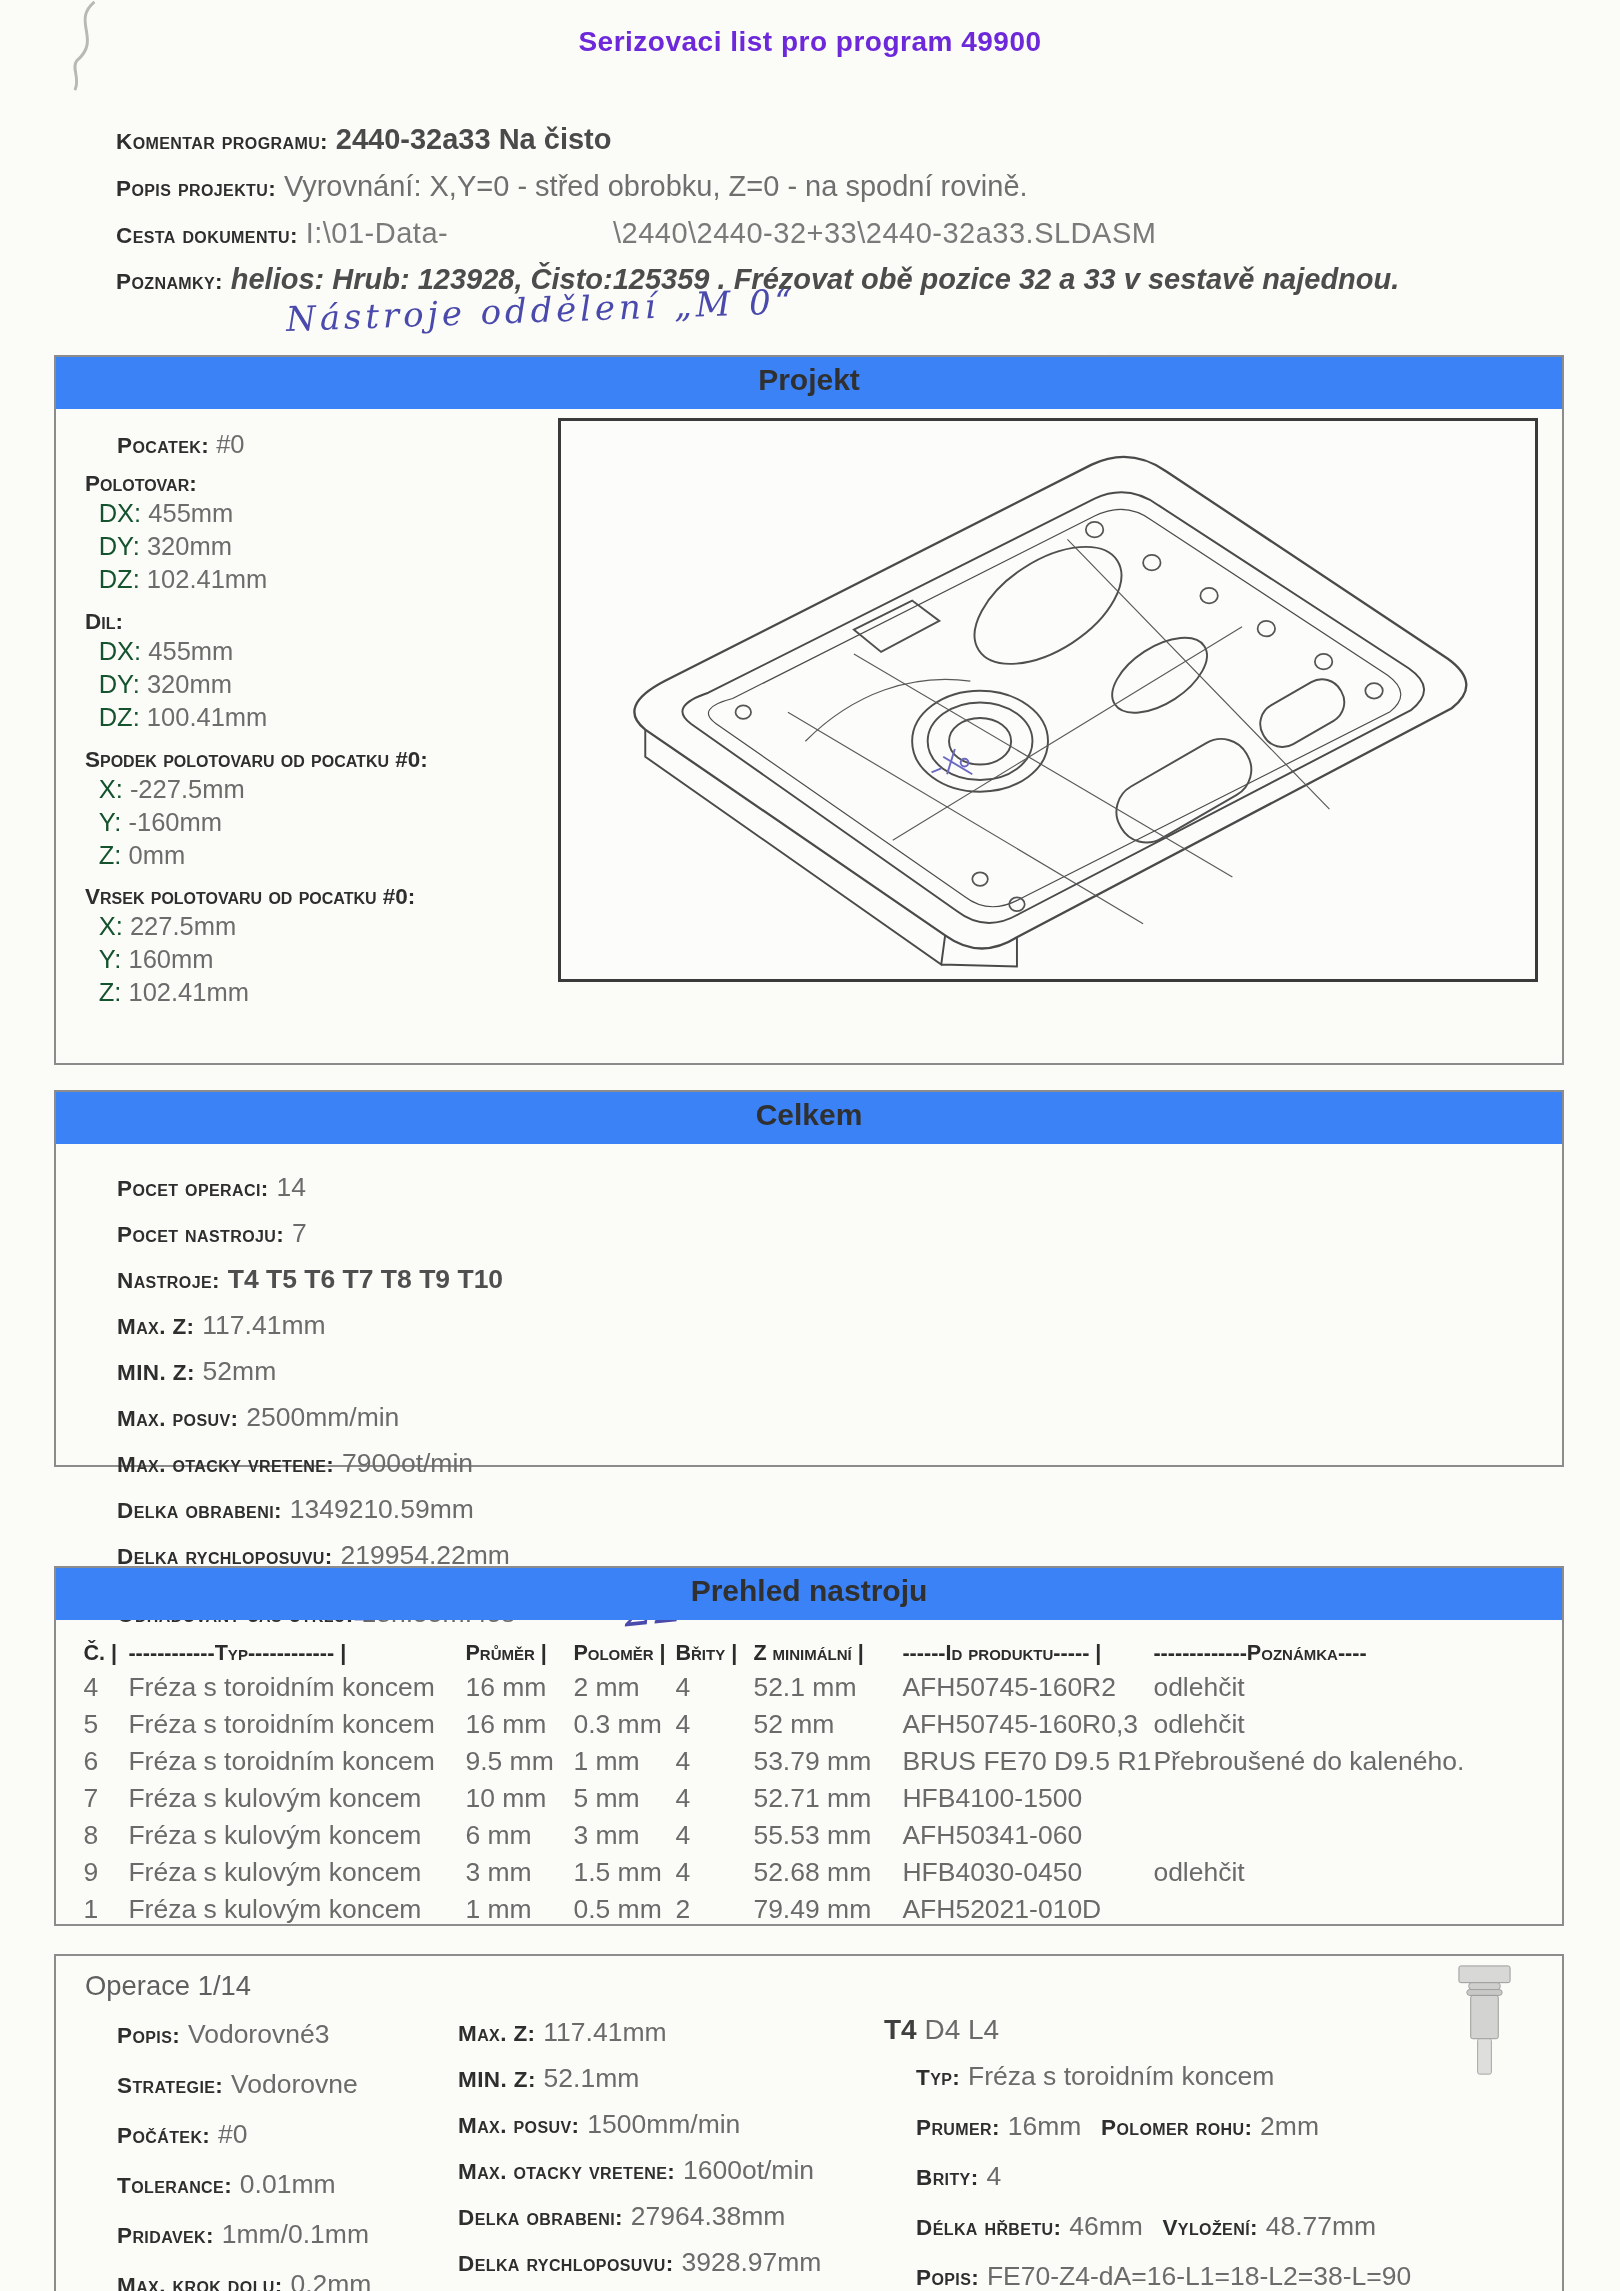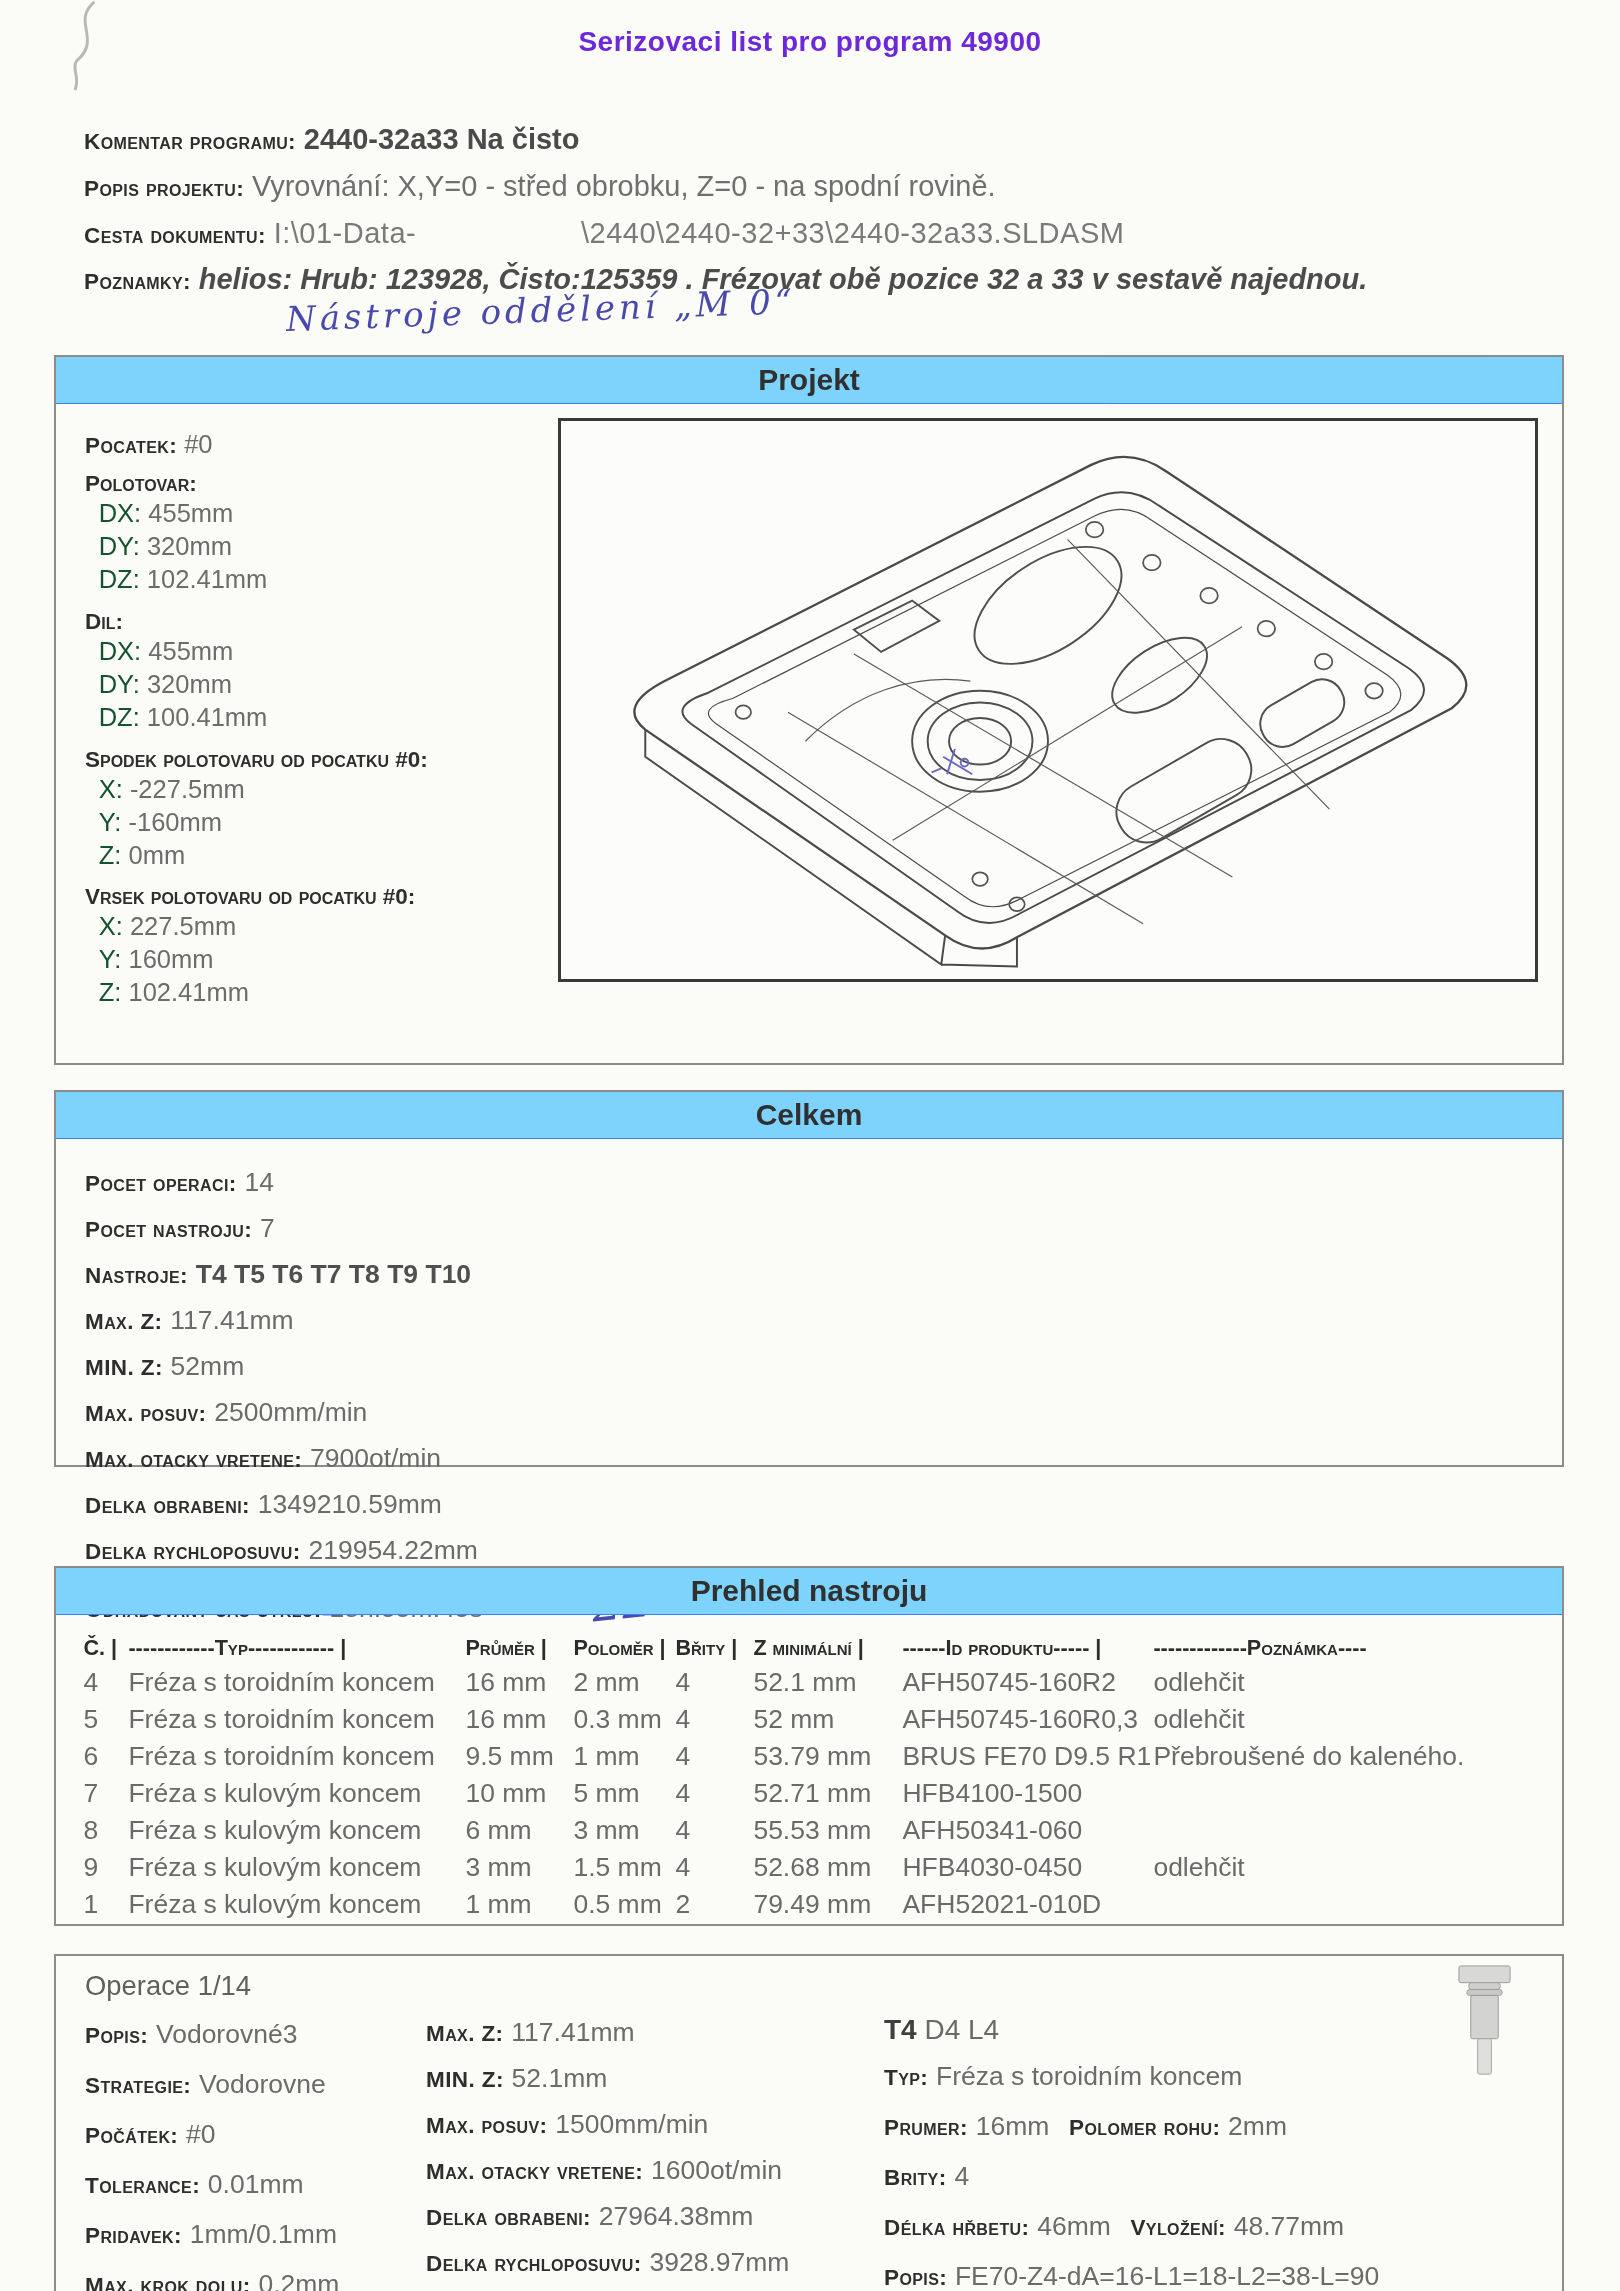--- a/index.html
+++ b/index.html
@@ -3,32 +3,32 @@
 <meta charset="utf-8">
 <style>
   html,body{margin:0;padding:0;background:#e9e9e6;}
   .page{position:relative;width:1620px;height:2292px;margin:0 auto;background:#fbfbf8;
         overflow:hidden;font-family:"Liberation Sans",sans-serif;color:#333;}
   
   .doc-title{position:absolute;top:25.5px;left:0;width:100%;text-align:center;
              font-size:28px;font-weight:bold;color:#6d28d9;letter-spacing:0.5px;}
   .hdr{position:absolute;left:84px;top:123px;width:1470px;}
   .hdr-row{margin-bottom:11.8px;white-space:nowrap;height:35px;}
-  .lbl{font-variant:small-caps;font-weight:bold;color:#2e2e2e;font-size:22.5px;letter-spacing:0.4px;}
+  .lbl{font-variant:small-caps;font-weight:bold;color:#2e2e2e;font-size:22.5px;letter-spacing:0.4px;margin-left:32px;}
   .v-bold{font-size:29px;font-weight:bold;color:#4a4a4a;margin-left:7.8px;}
   .v-gray{font-size:29px;color:#6f6f6f;margin-left:7.8px;}
   .v-path{font-size:29px;color:#7a7a7a;margin-left:7.8px;letter-spacing:0.5px;}
   .v-note{font-size:29px;font-weight:bold;font-style:italic;color:#4c4c4c;margin-left:7.8px;}
   .gap{display:inline-block;width:157px;}
   .hand{font-family:"DejaVu Serif",serif;font-style:italic;color:#4a4aac;}
   .hand-note{position:absolute;left:286px;top:290px;font-size:34px;letter-spacing:3.9px;
              transform:rotate(-2deg);white-space:nowrap;}
   
   .box{position:absolute;left:54px;width:1510px;border:2px solid #8c8c8c;box-sizing:border-box;}
-  .bar{height:46px;background:#7dd3fc;border-bottom:1px solid #3b82f6;text-align:center;
+  .bar{height:46px;background:#3b82f6;border-bottom:6px solid #3b82f6;text-align:center;
        font-weight:bold;font-size:30px;color:#303030;line-height:46px;}
   .projekt{top:355px;height:710px;}
   .celkem{top:1090px;height:377px;}
   .tools{top:1566px;height:360px;}
   .operace{top:1954px;height:412px;border-bottom:none;}
   
   .pj-left{position:absolute;left:29px;top:59px;}
   .pj-row1{font-size:25.5px;color:#6c6c6c;margin-top:13.7px;}
   .pj-group{margin-top:12.7px;}
   .pj-label{font-variant:small-caps;font-weight:bold;color:#2e2e2e;font-size:22.5px;}

